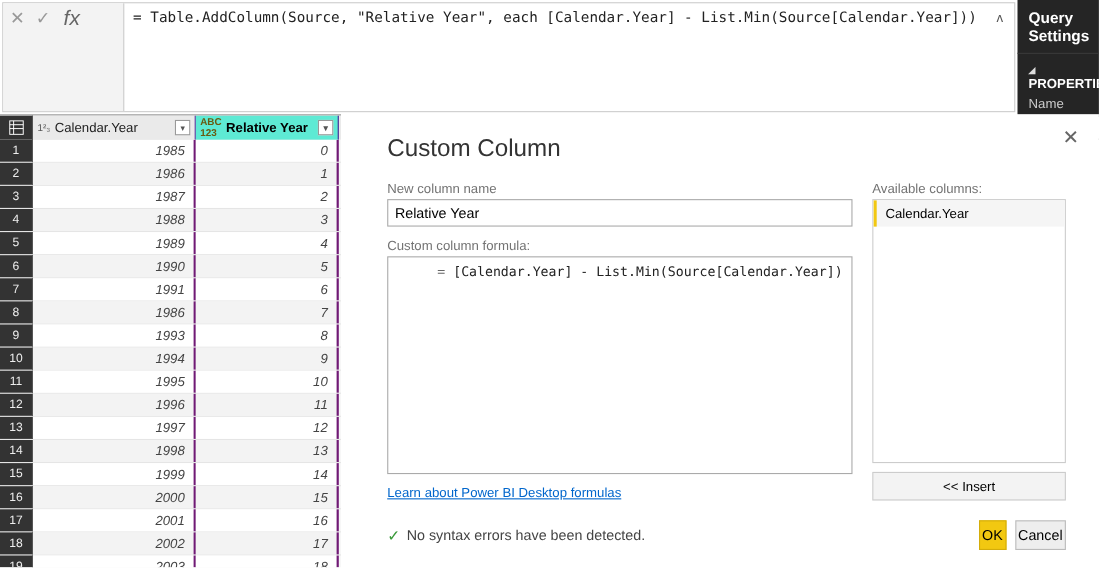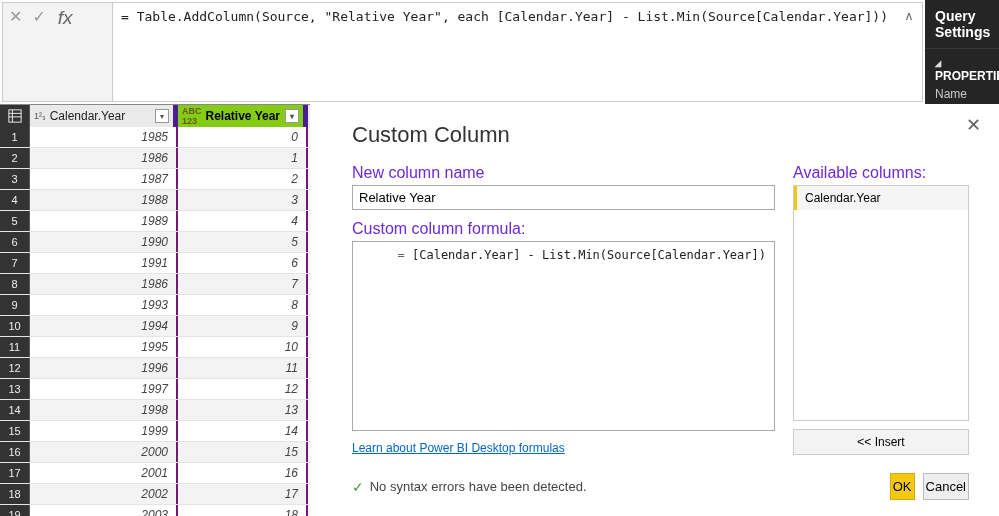--- a/index.html
+++ b/index.html
@@ -24,22 +24,22 @@
   .right-panel .label { color: #ccc; margin-top: 4px; font-size: 12px;}
   .right-panel input.qname { width: 100%; margin-top: 4px; background: #fff; border: 1px solid #888; padding: 3px 5px; font-size: 12px;}
 
   
   .main-row { flex: 1; display: flex; min-height: 0; }
 
   .grid { width: 310px; background: #f7f7f7; border-top: 1px solid #888; overflow: hidden; display: flex; flex-direction: column;}
   .grid-headers { display: flex; background: #eaeaea; }
   .rownum-hdr { width: 30px; background: #333; color:#fff; display:flex; align-items:center; justify-content:center; height:22px; border-right:1px solid #555;}
   .rownum-hdr svg { width:14px; height:14px; }
-  .col-hdr { display:flex; align-items:center; height:22px; border-right:5px solid #4c1d95; padding: 0 4px; font-size: 12px; background:#eaeaea; color:#222; gap:4px;}
-  .col-hdr.sel { background:#84cc16; color:#000; font-weight:600;}
+  .col-hdr { display:flex; align-items:center; height:22px; border-right:1px solid #4c1d95; padding: 0 4px; font-size: 12px; background:#eaeaea; color:#222; gap:4px;}
+  .col-hdr.sel { background:#5eead4; color:#000; font-weight:600;}
   .col-hdr .typeicon { font-size:9px; color:#555; }
   .col-hdr.sel .typeicon { color:#6a5a10;}
   .col-hdr .dd { margin-left:auto; width:14px; height:14px; border:1px solid #999; background:#fff; display:flex; align-items:center; justify-content:center; font-size:8px; color:#555;}
   .col1 { width: 148px;}
   .col2 { width: 130px;}
   .grid-body { flex:1; overflow:hidden;}
   .grid-row { display:flex; height:21px; border-bottom:1px solid #e5e5e5;}
   .grid-row:nth-child(even) .cell, .grid-row:nth-child(even) .rownum { background:#f3f3f3;}
   .grid-row:nth-child(odd) .cell, .grid-row:nth-child(odd) .rownum { background:#fff;}
   .rownum { width:30px; background:#333 !important; color:#eee; display:flex; align-items:center; justify-content:center; font-size:11px; border-right:1px solid #555;}
@@ -48,21 +48,21 @@
   .cell.c2 { width:130px;}
 
   
   .dialog-area { flex:1; position:relative; background:#fff;}
   .dialog { position:absolute; left:20px; right:8px; top:6px; bottom:6px; background:#fff; padding:12px 22px 10px 22px; display:flex; flex-direction:column;}
   .dialog .close { position:absolute; top:4px; right:10px; font-size:18px; color:#666; cursor:pointer; font-weight:300;}
   .dialog h1 { font-size:22px; font-weight:400; color:#333; margin-bottom:16px;}
   .dlg-body { flex:1; display:flex; gap:18px; min-height:0;}
   .dlg-left { flex:1; display:flex; flex-direction:column;}
   .dlg-right { width:176px; display:flex; flex-direction:column;}
-  .fld-label { font-size:16px; color:#6d28d9; margin-bottom:3px;}
+  .fld-label { font-size:12px; color:#737373; margin-bottom:3px;}
   .txt-input { border:1px solid #aaa; padding:4px 6px; font-size:13px; margin-bottom:10px; width:100%;}
   .formula-box { flex:1; border:1px solid #aaa; padding:6px 8px; font-family: Consolas, monospace; font-size:12px; color:#222; min-height:150px;text-align:right;}
   .formula-box .eq { color:#666;}
   .avail-list { flex:1; border:1px solid #ccc; overflow:auto; background:#fff;}
   .avail-item { padding:5px 8px; font-size:12px; border-left:3px solid #F2C811; background:#f5f5f5; cursor:pointer;}
   .insert-btn { margin-top:8px; border:1px solid #ccc; background:#f3f3f3; padding:5px; text-align:center; font-size:12px; cursor:pointer;}
   .learn-link { color:#0066cc; text-decoration:underline; font-size:12px; margin-top:10px; cursor:pointer;}
   .dlg-footer { display:flex; align-items:center; margin-top:18px; gap:10px;}
   .status { display:flex; align-items:center; gap:6px; color:#444; font-size:13px;}
   .status .chk { color:#3a9a3a; font-size:14px;}

